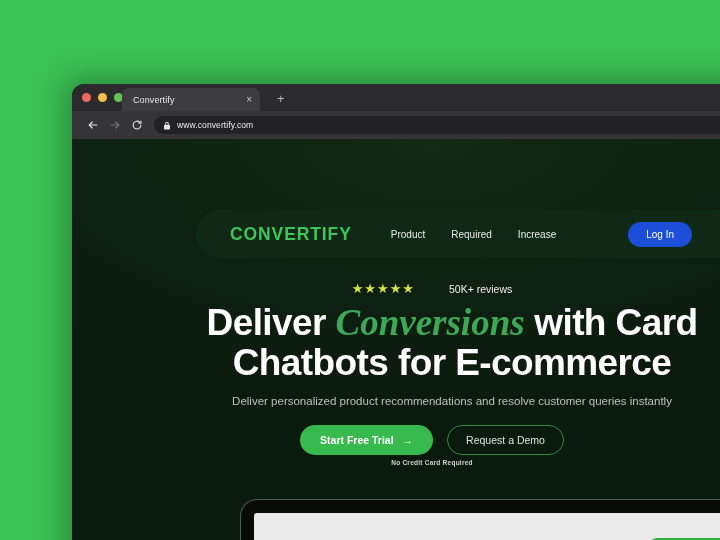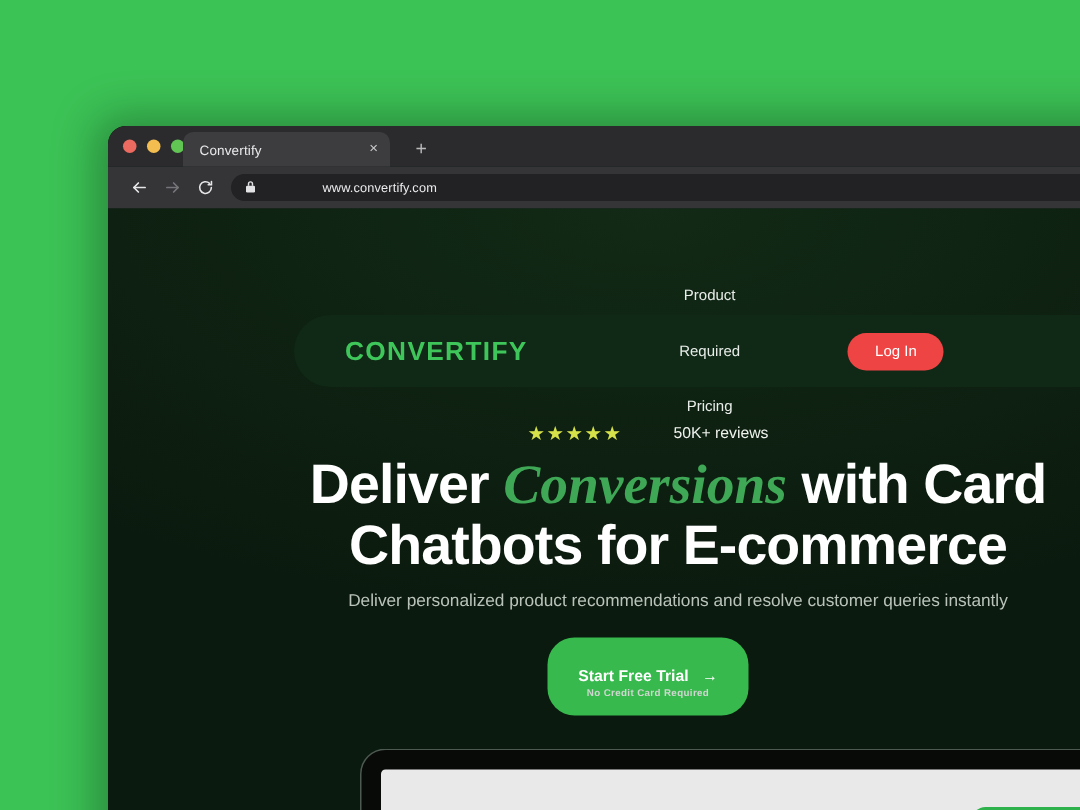--- a/index.html
+++ b/index.html
@@ -80,21 +80,21 @@
     flex:1;
     margin-right:10px;
     background:#222224;
     border-radius:9px;
     display:flex; align-items:center;
     padding:0 9px;
     gap:6px;
   }
   .url-text{
     color:#ececee; font-size:8.5px;
-    letter-spacing:.1px; white-space:nowrap;margin-left:38px;
+    letter-spacing:.1px; white-space:nowrap;
   }
 
   
   .page{
     position:relative;
     height:485px;
     background:
       radial-gradient(130% 90% at 50% 0%, #122a16 0%, #0b1a0e 62%);
     overflow:hidden;
   }
@@ -111,32 +111,31 @@
   .brand{
     margin-left:34px;
     color:#3fc65a;
     font-size:17.5px;
     font-weight:bold;
     letter-spacing:.9px;
     white-space:nowrap;
   }
   .navlinks{
     display:flex; align-items:center; gap:26px;
-    margin-left:101px;
-    flex-direction:column;
+    margin-left:39px;
   }
   .navlink{
     color:#e7ece8; font-size:10px; white-space:nowrap;
   }
   .navactions{
     display:flex; align-items:center; gap:12px;
     margin-left:72px;
   }
   .btn-login{
-    background:#ef4444;
+    background:#1d4ed8;
     color:#ffffff;
     font-size:10px;
     padding:7px 18px;
     border-radius:16px;
     white-space:nowrap;
   }
 
   
   .reviews{
     position:absolute; top:143px; left:0; width:720px;
@@ -179,21 +178,21 @@
   
   .ctas{
     position:absolute; top:286px; left:0; width:720px;
     display:flex; align-items:center; justify-content:center; gap:14px;
   }
   .btn-trial{
     background:#37b94e;
     color:#ffffff;
     font-size:10.5px;
     font-weight:bold;
-    padding:20px 20px;
+    padding:9px 20px;
     border-radius:18px;
     display:flex; align-items:flex-end; gap:9px;
     white-space:nowrap;
   }
   .btn-demo{
     border:1px solid #2f8a43;
     color:#d9e6db;
     font-size:10.5px;
     padding:8px 18px;
     border-radius:18px;
@@ -285,21 +284,21 @@
     </div>
   </div>
 
   <div class="page">
 
     <div class="sitenav">
       <div class="brand">CONVERTIFY</div>
       <div class="navlinks">
         <span class="navlink">Product</span>
         <span class="navlink">Required</span>
-        <span class="navlink">Pricing</span>
+        <span class="navlink">Increase</span>
       </div>
       <div class="navactions">
         <span class="btn-login">Log In</span>
 
       </div>
     </div>
 
     <div class="reviews">
       <span class="stars">
         <span class="star">★</span>
@@ -316,20 +315,21 @@
       <span class="hl2">Chatbots for E-commerce</span>
     </h1>
 
     <p class="subhead">Deliver personalized product recommendations and resolve customer queries instantly</p>
 
     <div class="ctas">
       <span class="btn-trial">
         <span>Start Free Trial</span>
         <span>→</span>
       </span>
+      <span class="btn-demo">Request a Demo</span>
     </div>
     <div class="nocard">No Credit Card Required</div>
 
     <div class="device">
       <div class="screen">
         <div class="bubble-user">Hi, I'm looking for a new pair of running shoes.</div>
 
       </div>
     </div>
 

